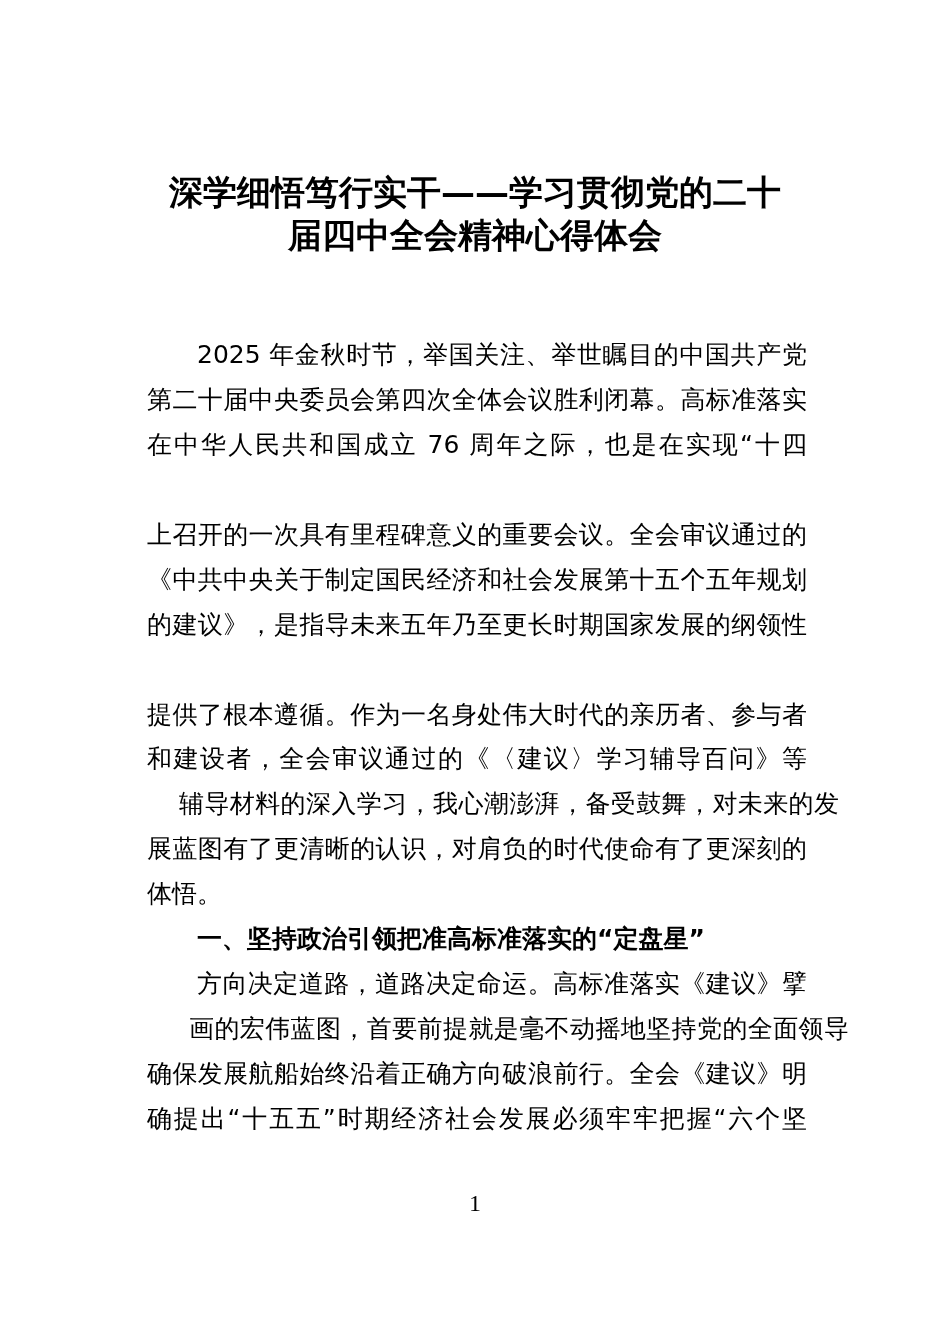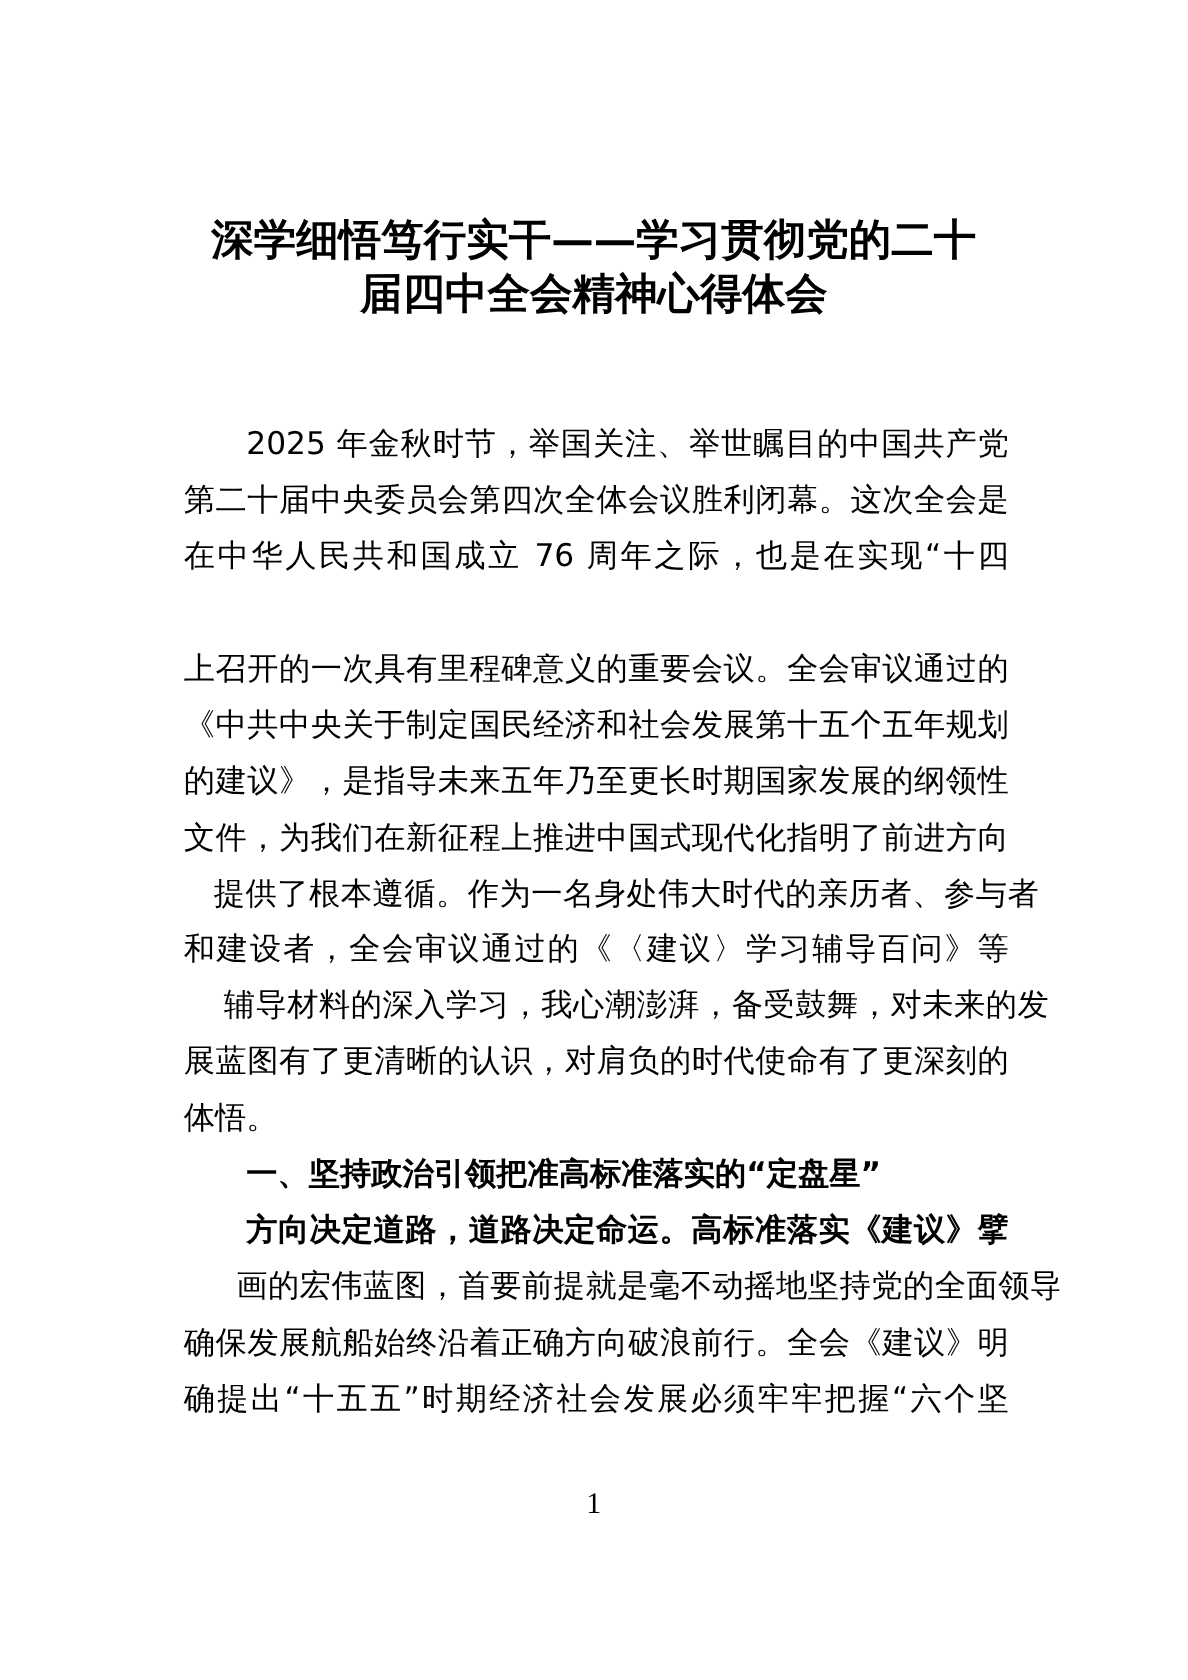--- a/index.html
+++ b/index.html
@@ -32,33 +32,32 @@
 </style>
 </head>
 <body>
 
 <div class="page">
 
   <div class="title t1">深学细悟笃行实干——学习贯彻党的二十</div>
   <div class="title t2">届四中全会精神心得体会</div>
 
   <div class="line indent" style="top:340px;">2025 年金秋时节，举国关注、举世瞩目的中国共产党</div>
-  <div class="line" style="top:385px;">第二十届中央委员会第四次全体会议胜利闭幕。这次全会是</div>
+  <div class="line" style="top:385px;">第二十届中央委员会第四次全体会议胜利闭幕。高标准落实</div>
   <div class="line" style="top:430px;">在中华人民共和国成立 76 周年之际，也是在实现“十四</div>
   <div class="line" style="top:520px;">上召开的一次具有里程碑意义的重要会议。全会审议通过的</div>
   <div class="line" style="top:565px;">《中共中央关于制定国民经济和社会发展第十五个五年规划</div>
   <div class="line" style="top:610px;">的建议》，是指导未来五年乃至更长时期国家发展的纲领性</div>
-  <div class="line" style="top:655px;">文件，为我们在新征程上推进中国式现代化指明了前进方向</div>
-  <div class="line" style="top:700px;margin-left:24px;">提供了根本遵循。作为一名身处伟大时代的亲历者、参与者</div>
+  <div class="line" style="top:700px;">提供了根本遵循。作为一名身处伟大时代的亲历者、参与者</div>
   <div class="line" style="top:744px;">和建设者，全会审议通过的《〈建议〉学习辅导百问》等</div>
   <div class="line" style="top:789px;margin-left:32px;">辅导材料的深入学习，我心潮澎湃，备受鼓舞，对未来的发</div>
   <div class="line" style="top:834px;">展蓝图有了更清晰的认识，对肩负的时代使命有了更深刻的</div>
   <div class="line last" style="top:879px;">体悟。</div>
 
   <div class="heading" style="top:924px;">一、坚持政治引领把准高标准落实的“定盘星”</div>
 
-  <div class="line indent" style="top:969px;font-weight:bold;">方向决定道路，道路决定命运。高标准落实《建议》擘</div>
+  <div class="line indent" style="top:969px;">方向决定道路，道路决定命运。高标准落实《建议》擘</div>
   <div class="line" style="top:1014px;margin-left:42px;">画的宏伟蓝图，首要前提就是毫不动摇地坚持党的全面领导</div>
   <div class="line" style="top:1059px;">确保发展航船始终沿着正确方向破浪前行。全会《建议》明</div>
   <div class="line" style="top:1104px;">确提出“十五五”时期经济社会发展必须牢牢把握“六个坚</div>
 
   <div class="pagenum">1</div>
 </div>
 
 </body></html>

